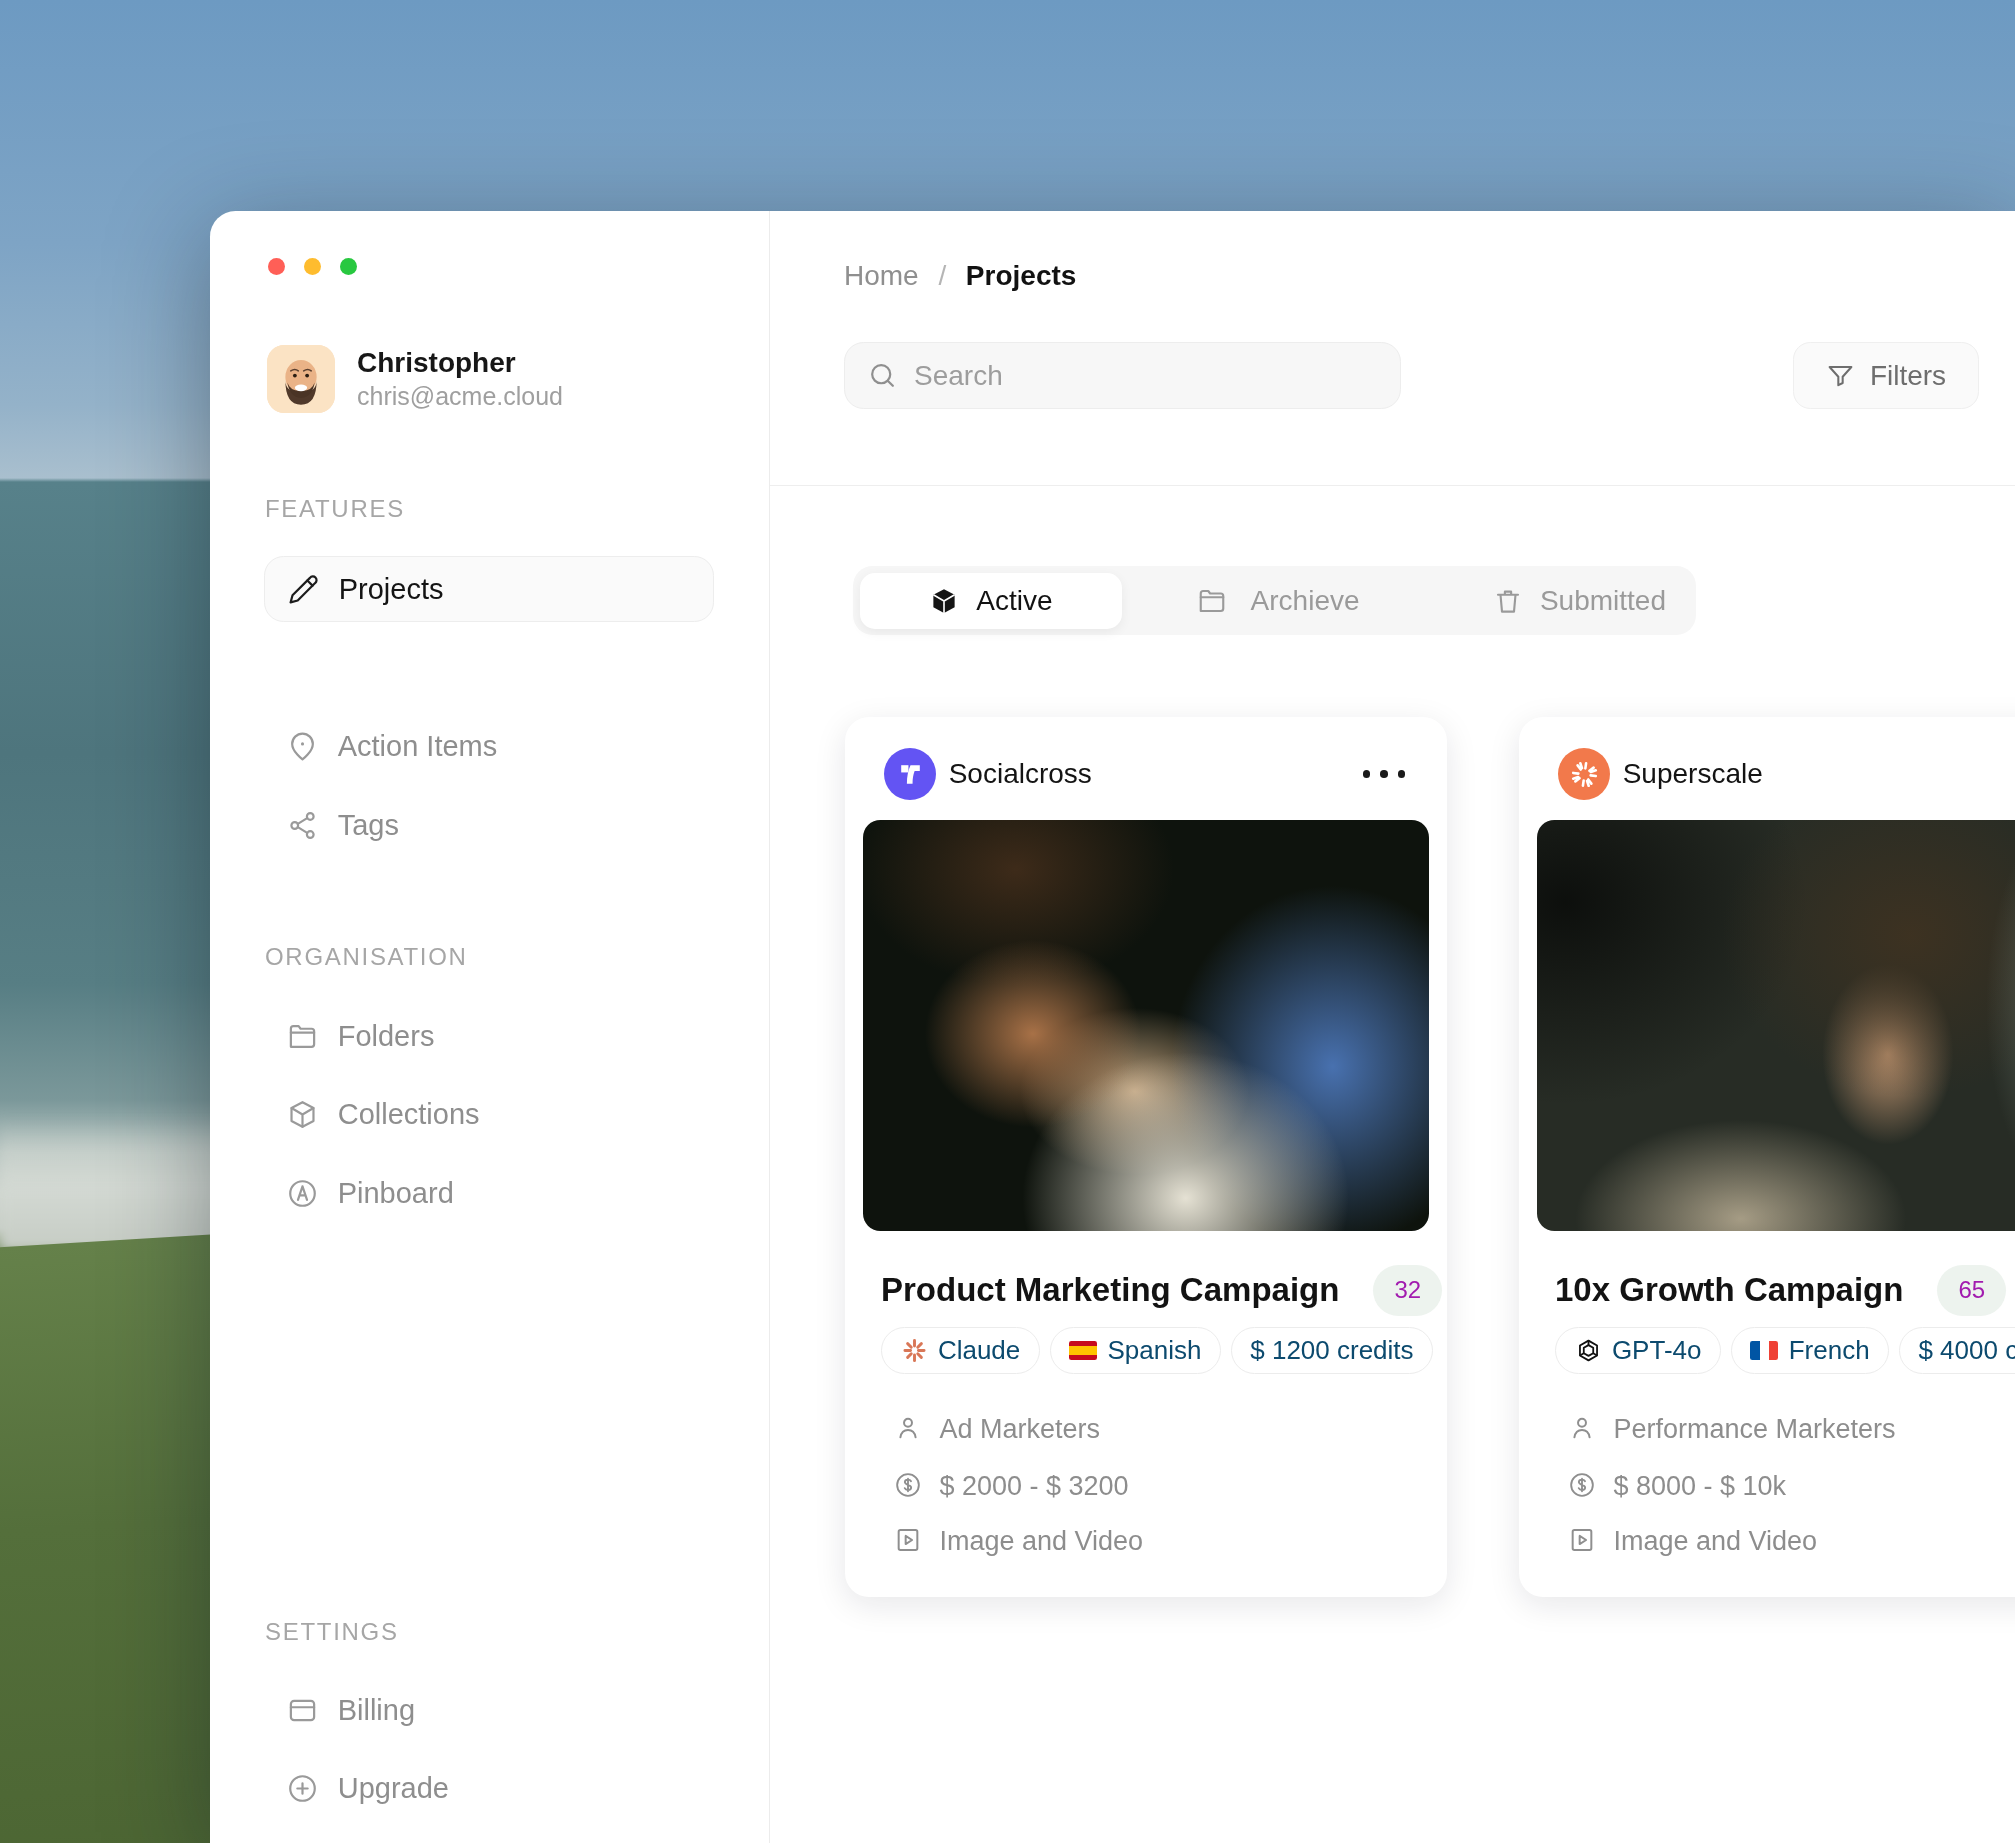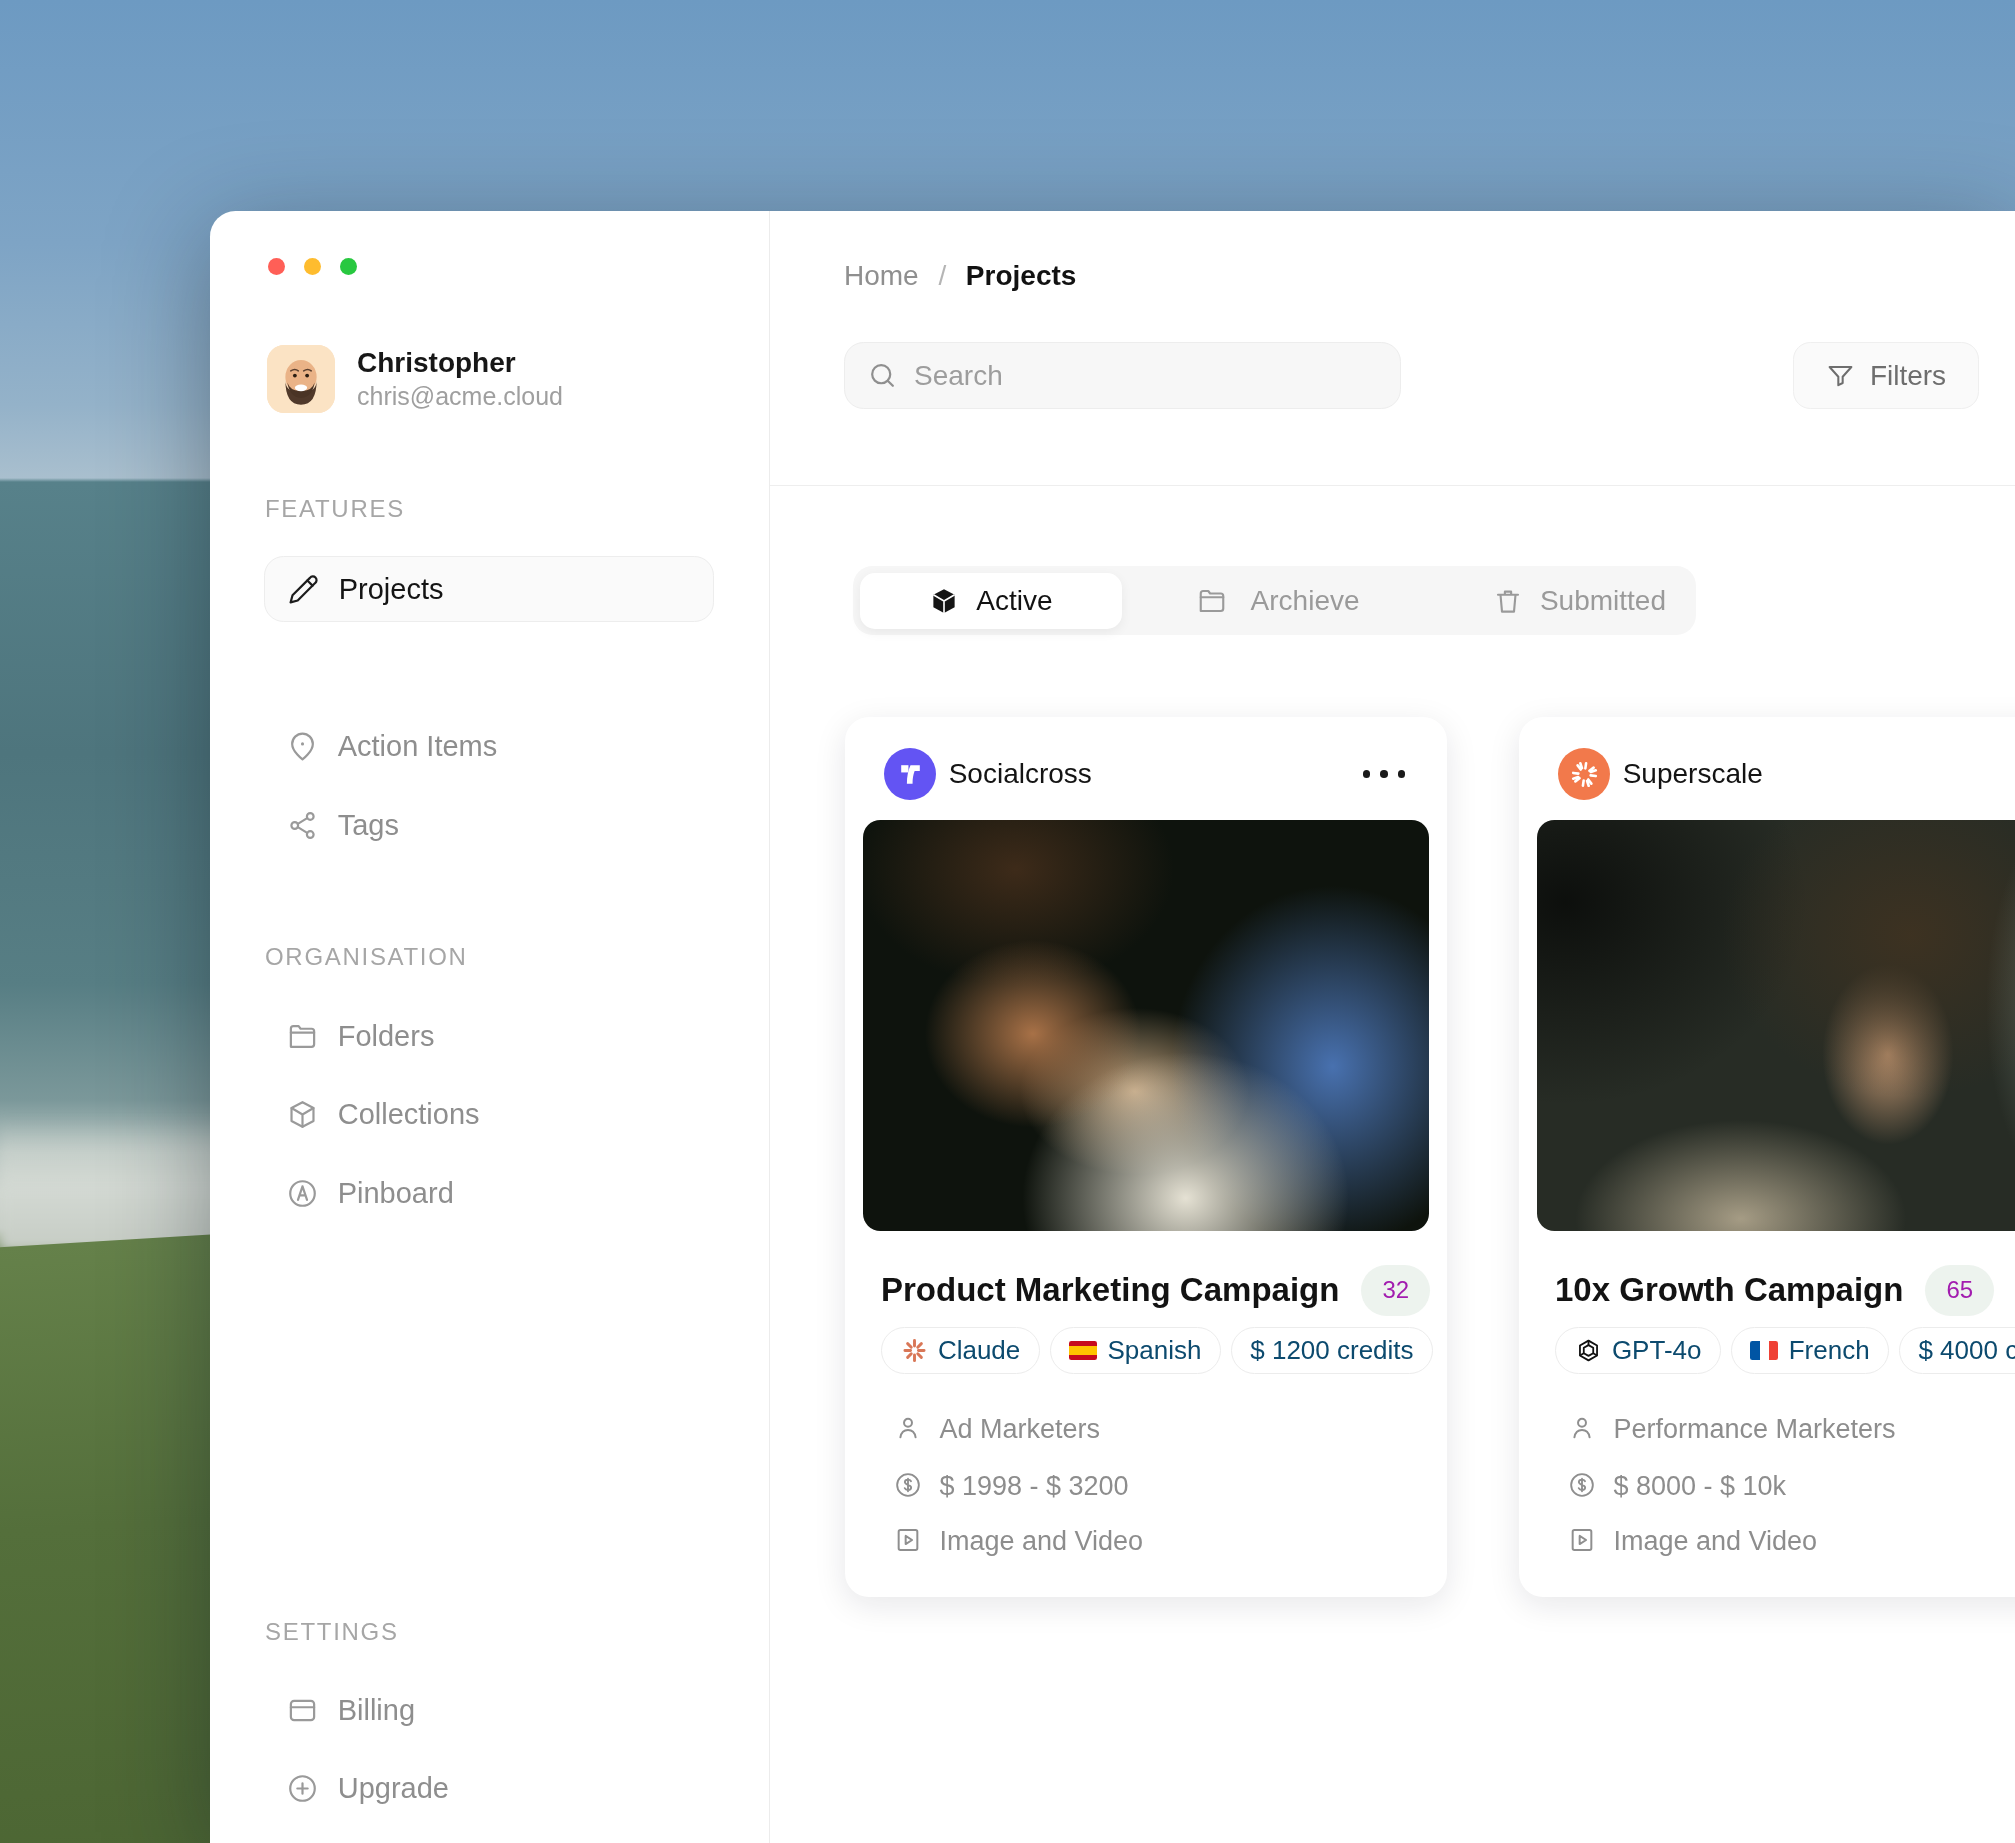--- a/index.html
+++ b/index.html
@@ -113,21 +113,21 @@
       radial-gradient(ellipse 191px 139px at 48% 66%, rgba(222,186,144,.85) 0%, rgba(14,19,13,0) 60%); }
   .img-2 { background-color:#272c25;
     background-image:
       radial-gradient(ellipse 151px 301px at 98% 45%, rgba(120,130,120,.85) 0%, rgba(39,44,37,0) 70%),
       radial-gradient(ellipse 290px 249px at 66% 28%, rgba(62,50,33,.95) 0%, rgba(39,44,37,0) 65%),
       radial-gradient(ellipse 101px 139px at 62% 57%, rgba(199,154,116,.95) 0%, rgba(39,44,37,0) 65%),
       radial-gradient(ellipse 243px 145px at 36% 97%, rgba(179,168,143,.9) 0%, rgba(39,44,37,0) 68%),
       radial-gradient(ellipse 347px 290px at 5% 20%, rgba(10,12,10,.9) 0%, rgba(39,44,37,0) 70%); }
 
   .title-row { position:absolute; top:544px; left:36px; right:23px; height:58px;
-    display:flex; align-items:center; gap:22px; }
+    display:flex; align-items:center; gap:34px; }
   .card-title { font-size:33px; font-weight:600; color:#131313; white-space:nowrap; }
   .count-badge { height:51px; padding:0 21px; border-radius:25.5px; background:#edf3ee;
     color:#a21caf; font-size:24px; font-weight:500; display:flex; align-items:center; flex:none; }
 
   .chips { position:absolute; top:610px; left:36px; display:flex; gap:9.8px; }
   .chip { height:47px; border:1.2px solid #ececec; border-radius:24px; background:#fff;
     display:flex; align-items:center; padding:0 18.5px; gap:10.4px; font-size:26px;
     color:#0c4a6e; white-space:nowrap; }
   .chip .chip-icon { width:27px; height:27px; flex:none; display:flex; align-items:center; }
   .flag { width:28px; height:19.7px; border-radius:2.3px; overflow:hidden; display:flex; flex:none; }
@@ -381,21 +381,21 @@
         </span>
         <span>Ad Marketers</span>
       </div>
       <div class="detail-row d-1">
         <span class="icon">
           <svg viewBox="0 0 24 24" fill="none" stroke="currentColor" stroke-width="1.6" stroke-linecap="round">
             <circle cx="12" cy="12" r="9.3"></circle>
               <path d="M12 6.6v10.8M14.6 8.8c-.5-.9-1.4-1.4-2.6-1.4-1.5 0-2.7.8-2.7 2.1 0 2.9 5.4 1.7 5.4 4.7 0 1.3-1.2 2.1-2.7 2.1-1.3 0-2.3-.6-2.8-1.6"></path>
             </svg>
         </span>
-        <span>$ 1998  -  $ 3200</span>
+        <span>$ 2000  -  $ 3200</span>
       </div>
       <div class="detail-row d-2">
         <span class="icon">
           <svg viewBox="0 0 24 24" fill="none" stroke="currentColor" stroke-width="1.7" stroke-linejoin="round">
             <rect x="4" y="3.5" width="16" height="17" rx="1.5"></rect>
               <path d="M10 8.5v7l5.5-3.5Z"></path>
             </svg>
         </span>
         <span>Image and Video</span>
       </div>

